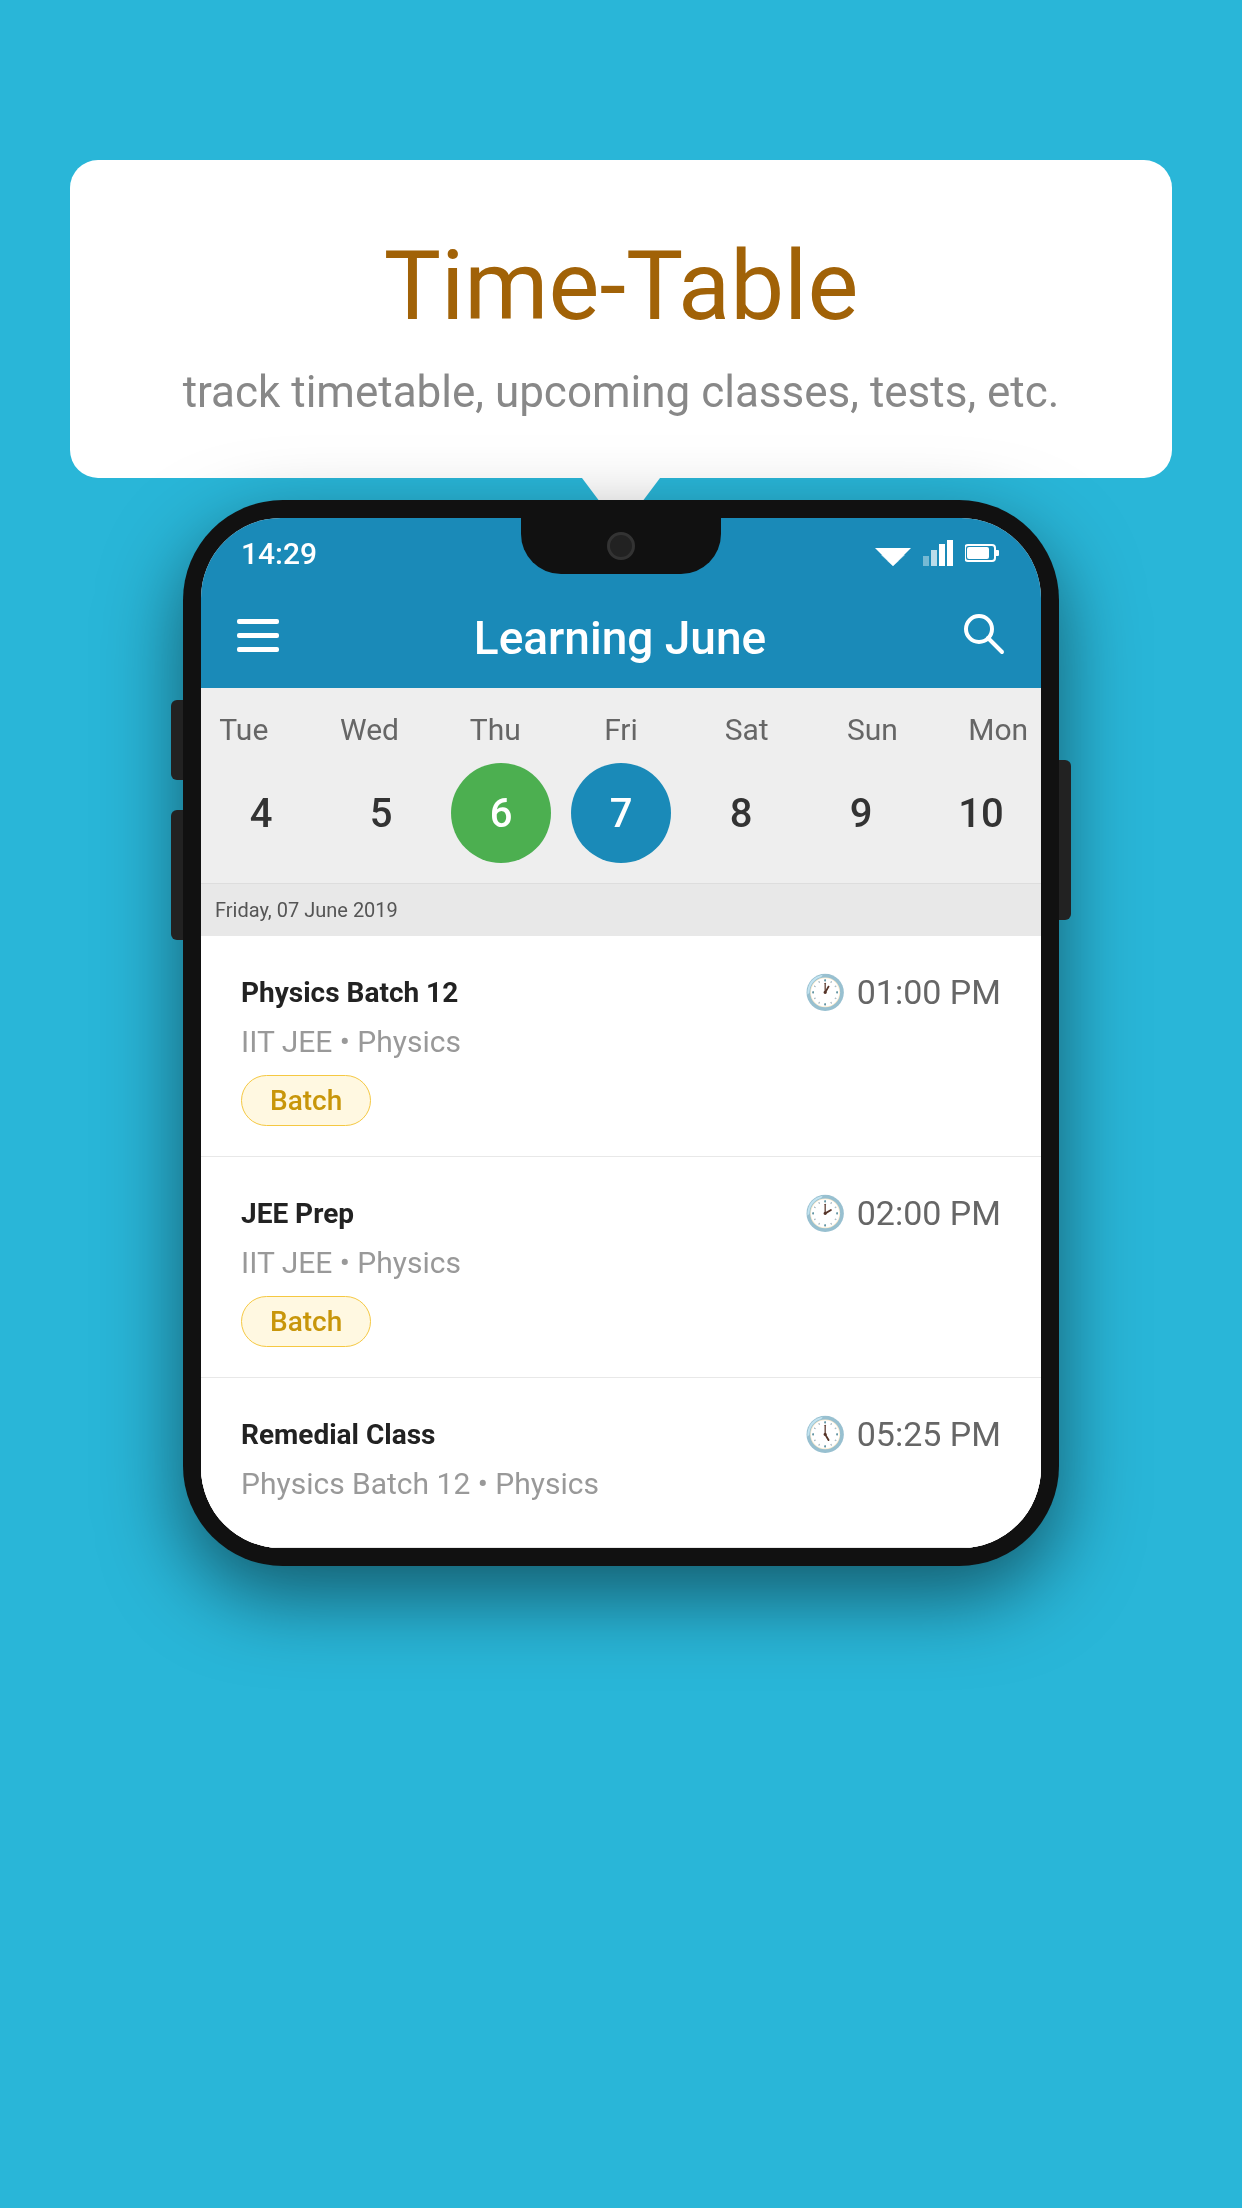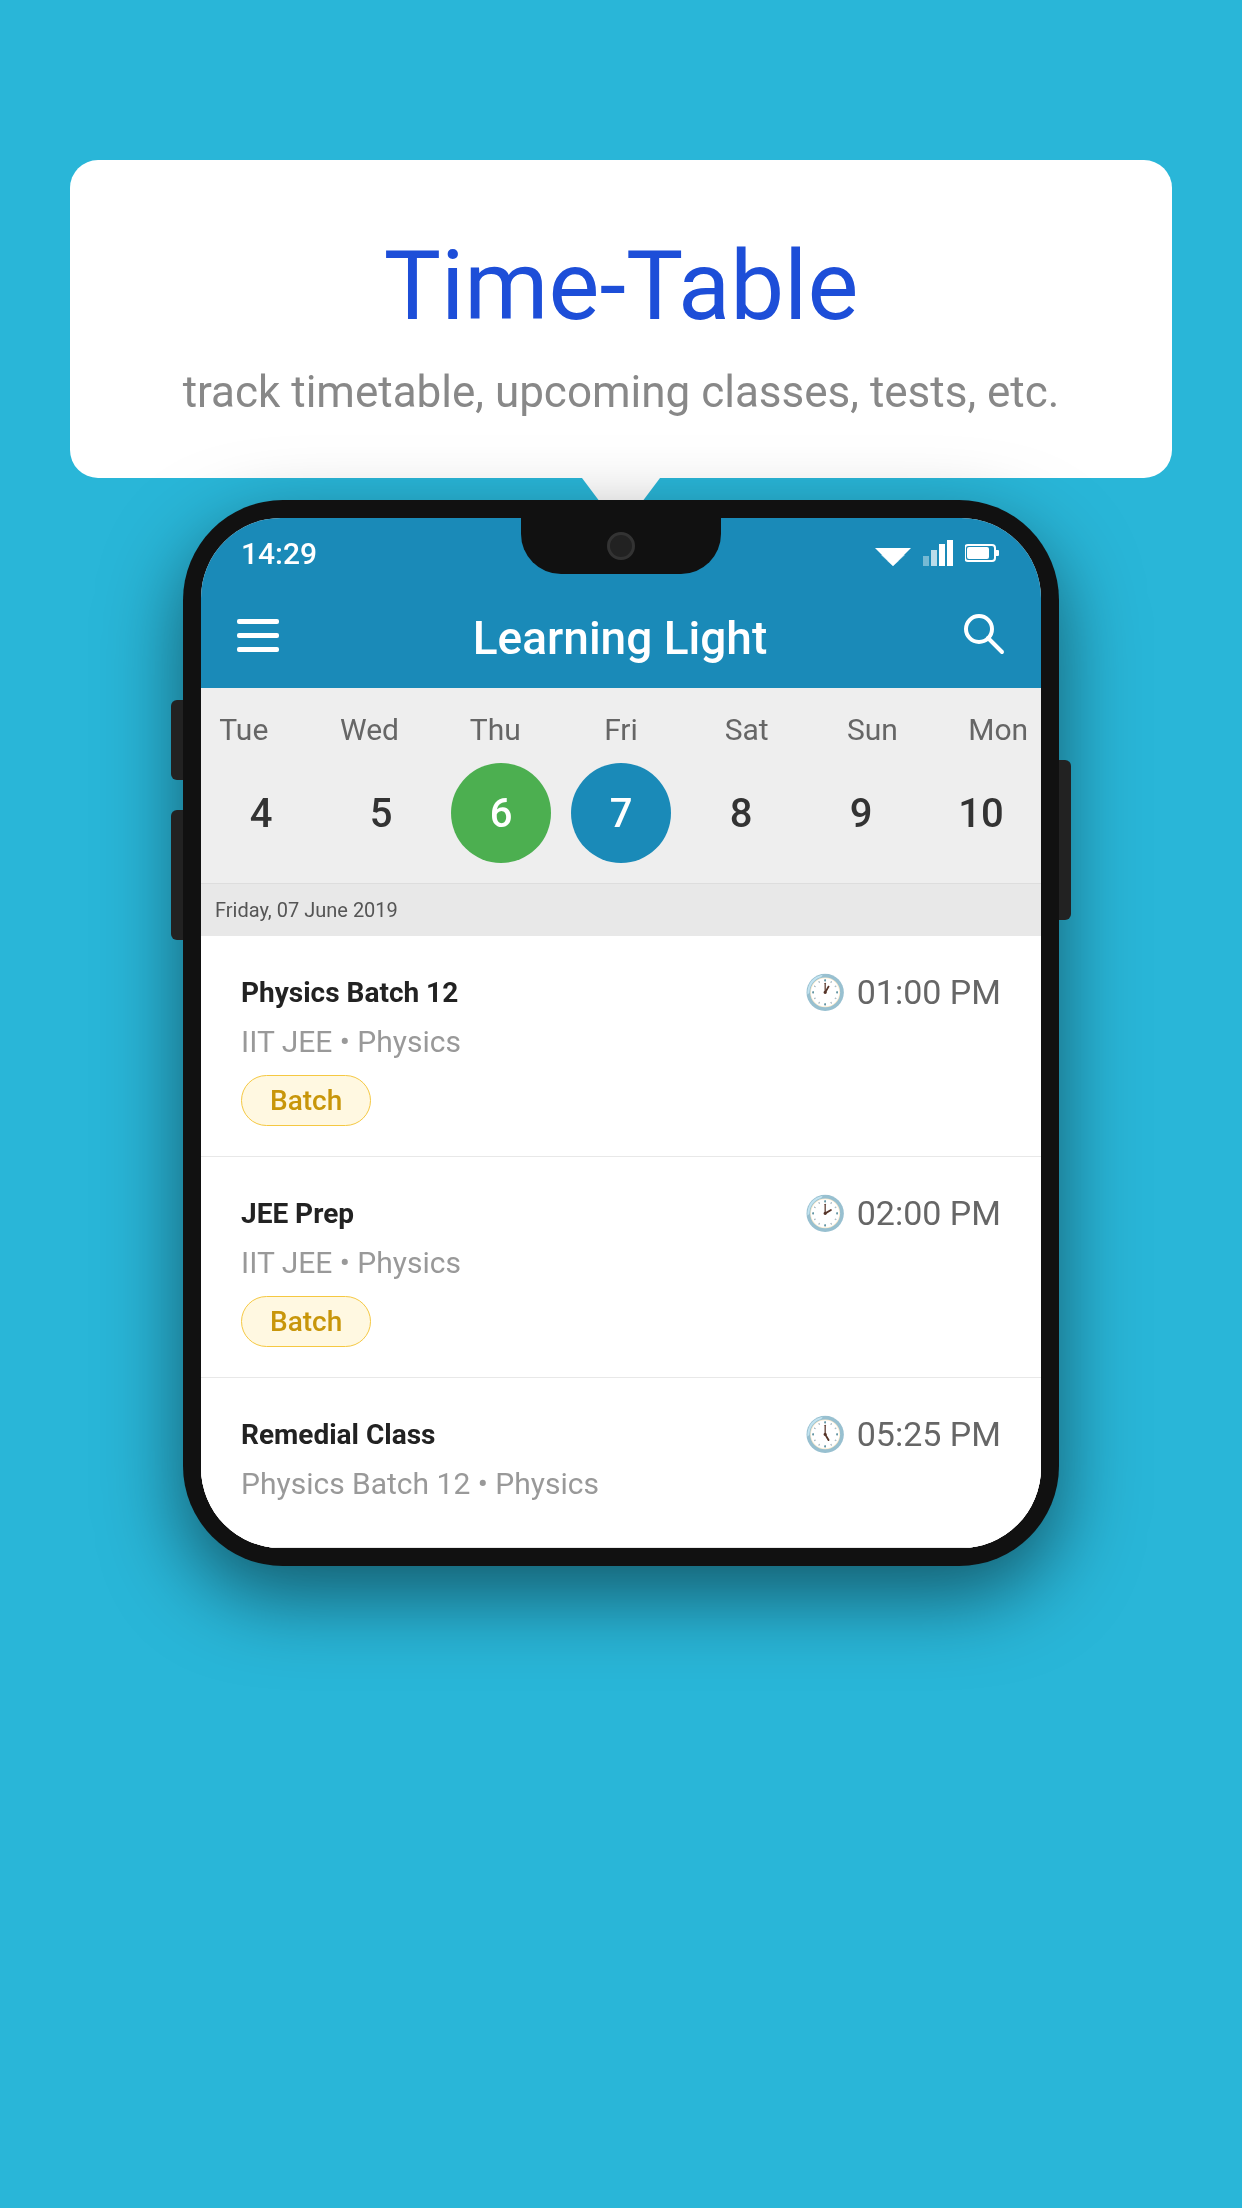--- a/index.html
+++ b/index.html
@@ -34,21 +34,21 @@
       transform: translateX(-50%);
       width: 0;
       height: 0;
       border-left: 42px solid transparent;
       border-right: 42px solid transparent;
       border-top: 56px solid white;
     }
 
     .tooltip-title {
       font-size: 96px;
-      color: #1d4ed8;
+      color: #a16207;
       font-weight: 400;
       margin-bottom: 24px;
     }
 
     .tooltip-subtitle {
       font-size: 44px;
       color: #888;
       font-weight: 400;
     }
 
@@ -329,21 +329,21 @@
       </div>
 
       <div class="app-bar">
         <div class="hamburger-icon">
           <svg width="42" height="34" viewBox="0 0 42 34" fill="white">
             <rect y="0" width="42" height="5" rx="2"></rect>
             <rect y="14" width="42" height="5" rx="2"></rect>
             <rect y="28" width="42" height="5" rx="2"></rect>
           </svg>
         </div>
-        <div class="app-bar-title">Learning Light</div>
+        <div class="app-bar-title">Learning June</div>
         <div class="search-icon">
           <svg width="44" height="44" viewBox="0 0 44 44" fill="none">
             <circle cx="18" cy="18" r="13" stroke="white" stroke-width="4"></circle>
             <line x1="27" y1="27" x2="41" y2="41" stroke="white" stroke-width="4" stroke-linecap="round"></line>
           </svg>
         </div>
       </div>
 
       <div class="calendar-strip">
         <div class="day-headers">

